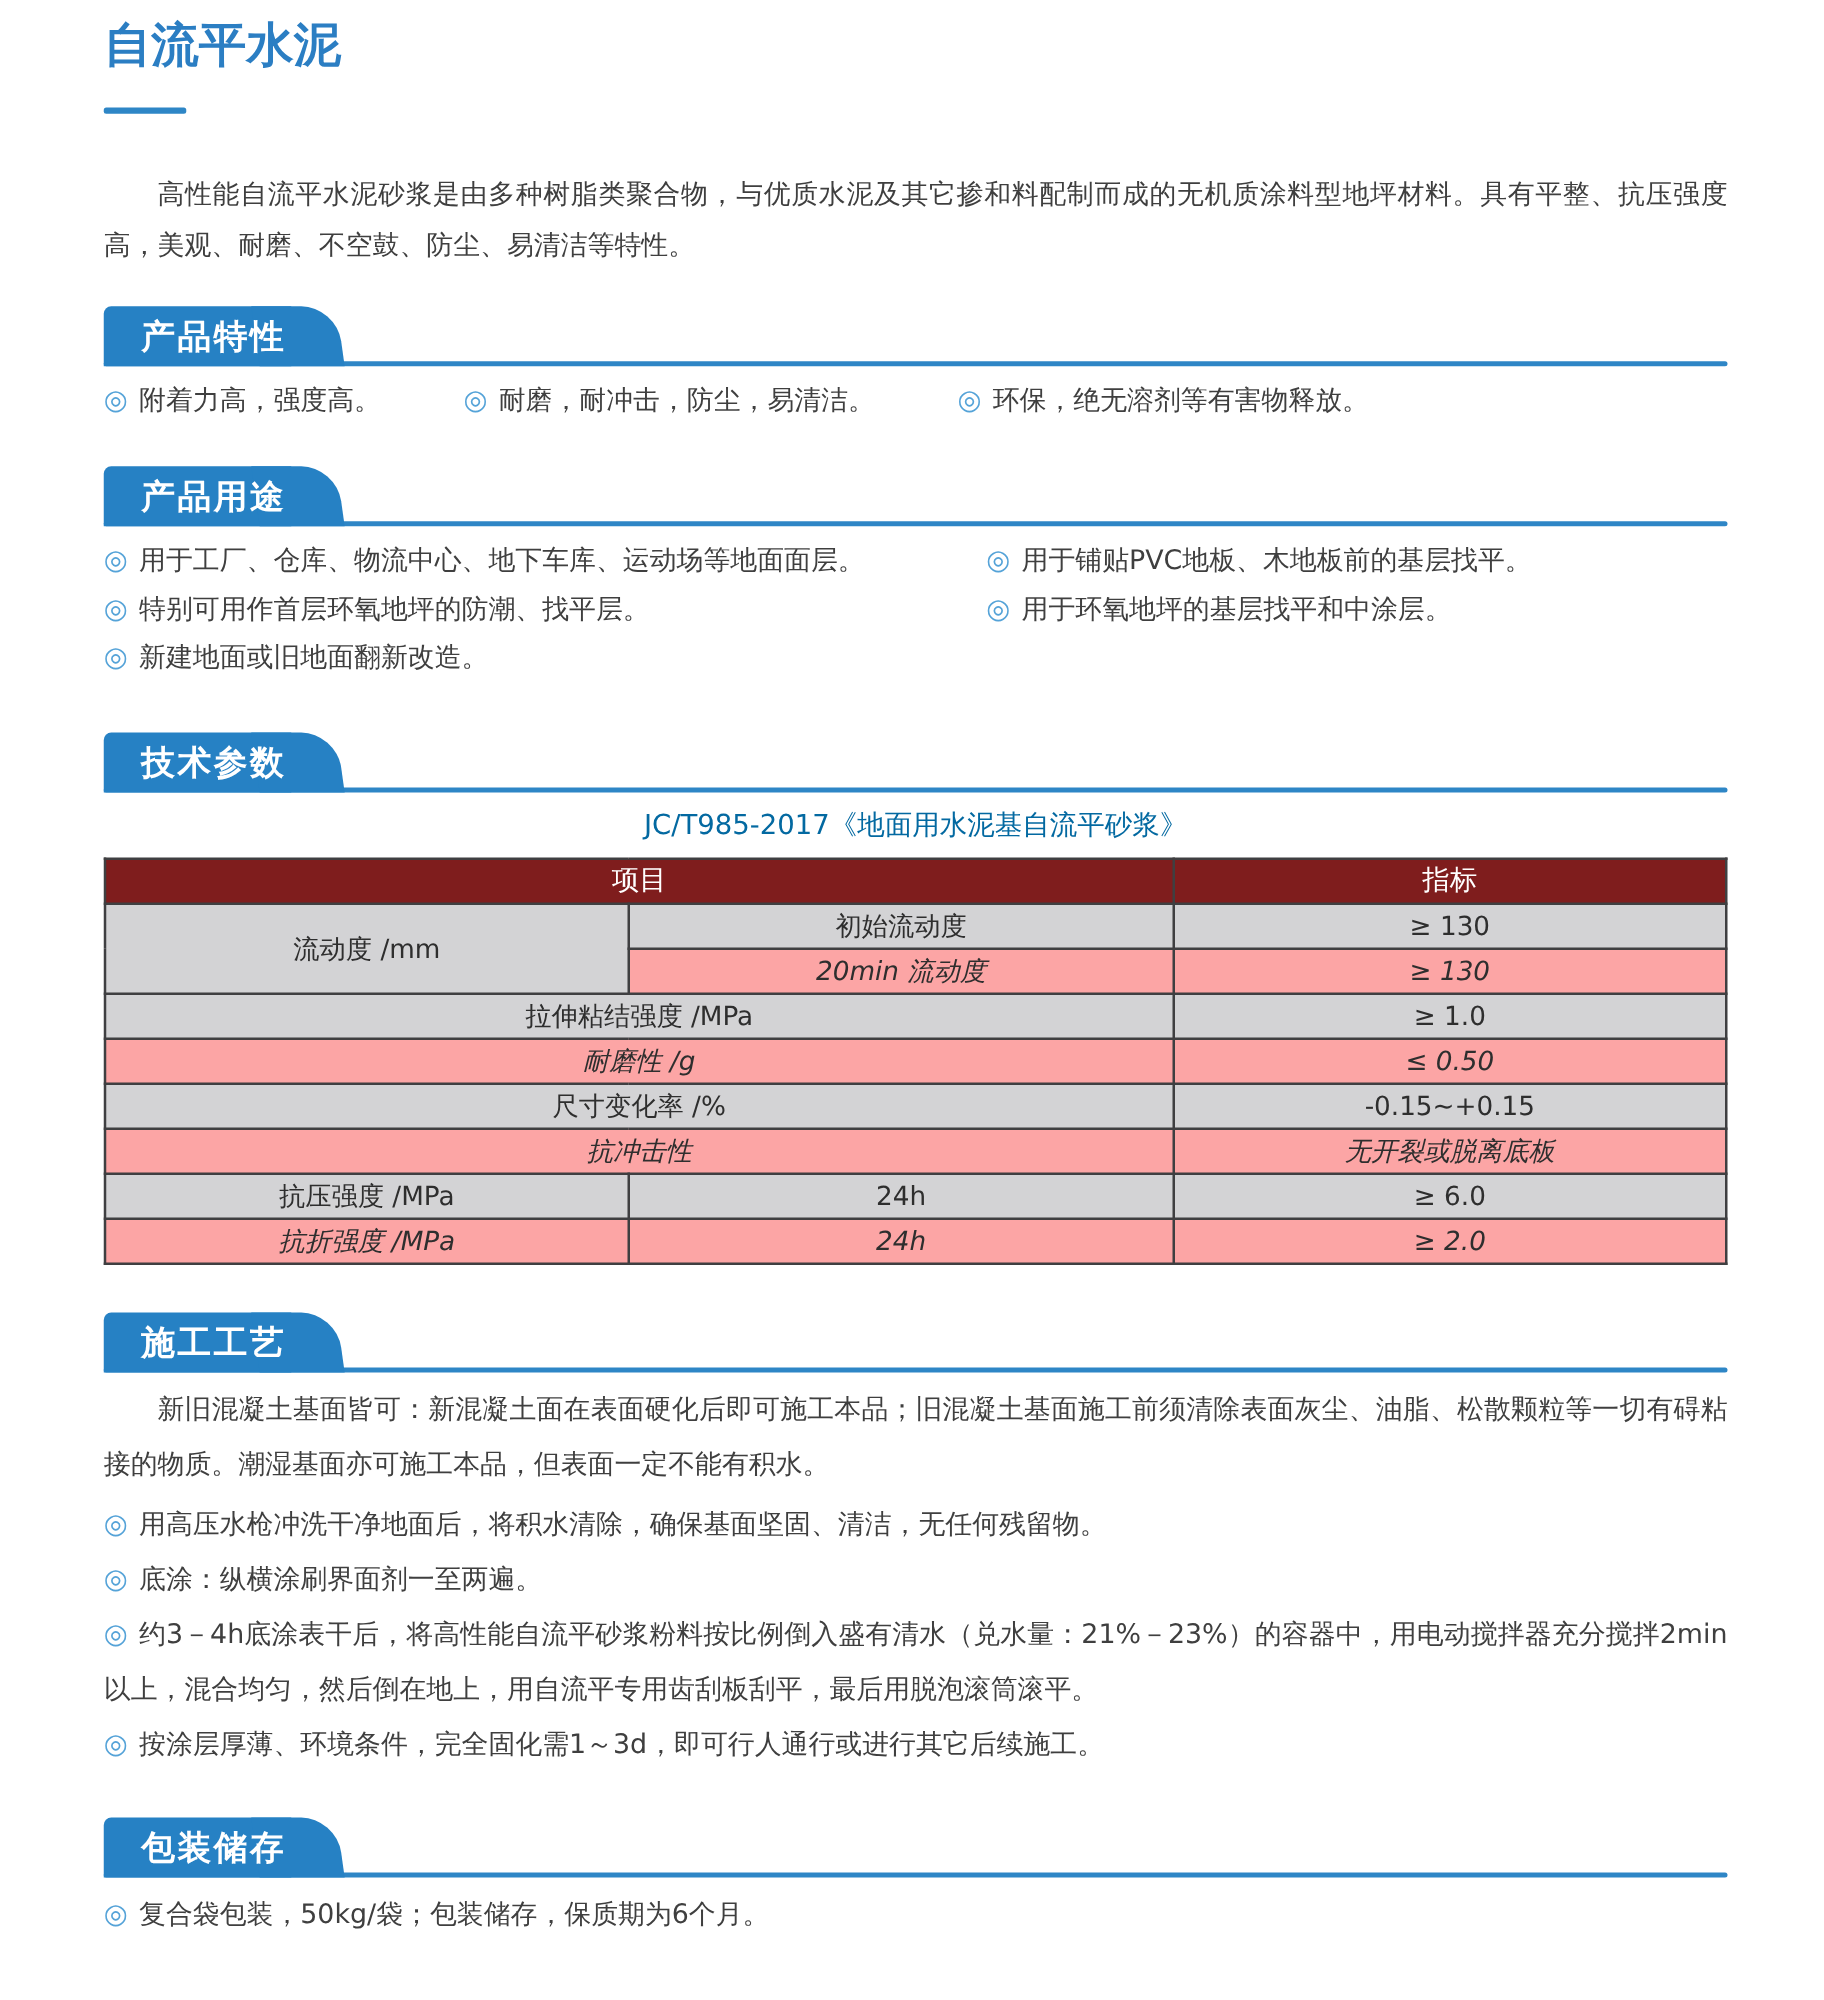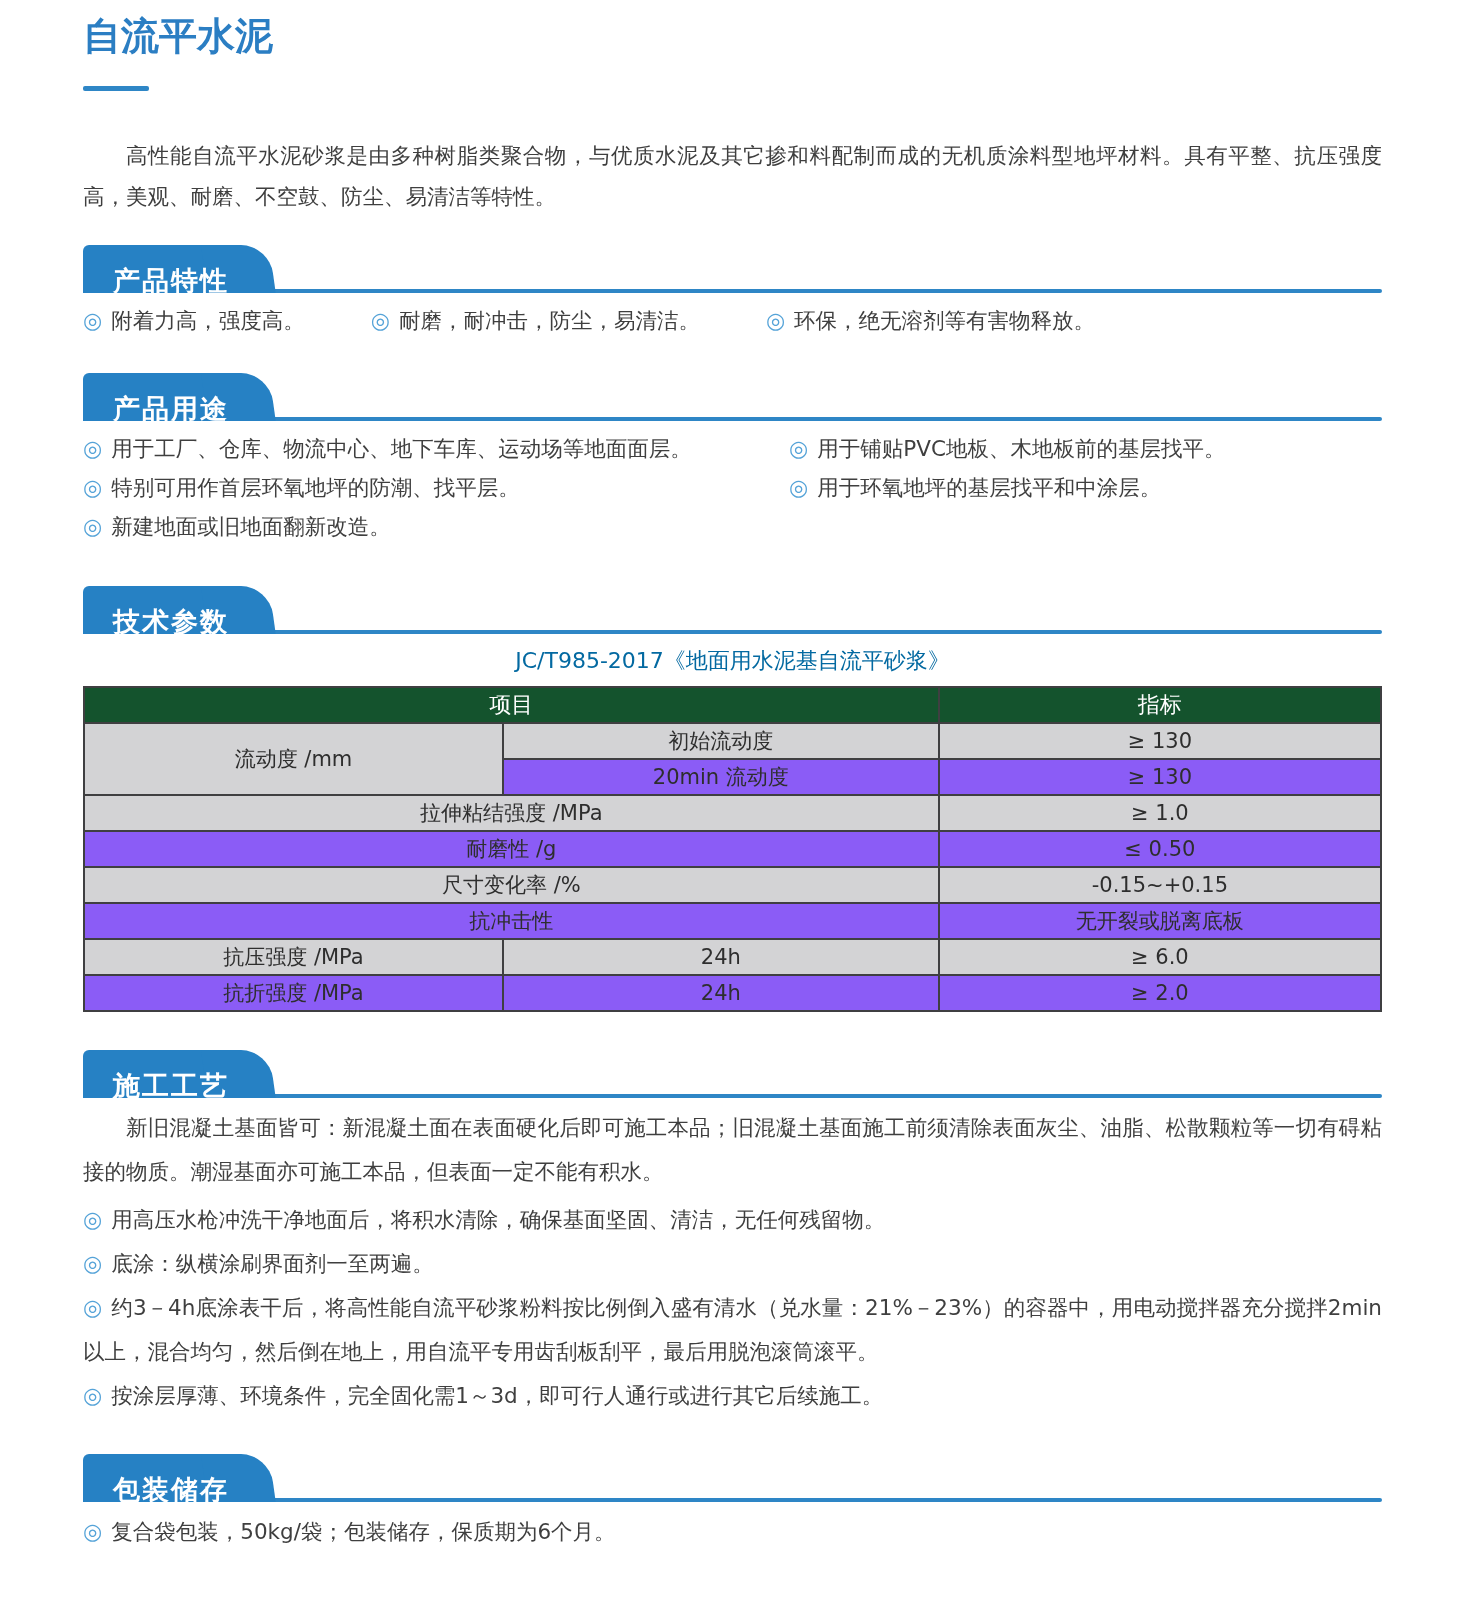--- a/index.html
+++ b/index.html
@@ -70,21 +70,21 @@
     position: absolute;
     left: 118px; top: 0;
     width: 68px; height: 100%;
     background: #2681c4;
     border-top-right-radius: 28px;
     transform: skewX(8deg);
     transform-origin: 0 0;
   }
   .sec-head .tab .label {
     position: absolute;
-    left: 30px; top: 12px;
+    left: 30px; top: 1px;
     line-height: 48px;
     color: #ffffff;
     font-size: 27px;
     font-weight: bold;
     letter-spacing: 2px;
     white-space: nowrap;
   }
   .mt-features { margin-top: 26px; }
   .mt-uses     { margin-top: 36px; }
   .mt-params   { margin-top: 36px; }
@@ -132,27 +132,27 @@
     border: 2px solid #3f3f41;
     height: 34px;
     line-height: 34px;
     text-align: center;
     vertical-align: middle;
     font-size: 21px;
     color: #2e2e2e;
     padding: 0 4px;
   }
   table.params th {
-    background: #14532d;
+    background: #7f1d1d;
     color: #ffffff;
     font-weight: normal;
     font-size: 22px;
   }
   table.params tr.gray td { background: #d3d3d5; }
-  table.params tr.white td { background: #8b5cf6; }
+  table.params tr.white td { background: #fca5a5; font-style: italic; }
   table.params td.span-gray { background: #d3d3d5 !important; }
   .col1 { width: 32.3%; }
   .col2 { width: 33.6%; }
   .col3 { width: 34.1%; }
   
   .process-body {
     margin-top: 8px;
     font-size: 21.5px;
     line-height: 44px;
     color: #3f3f3f;

